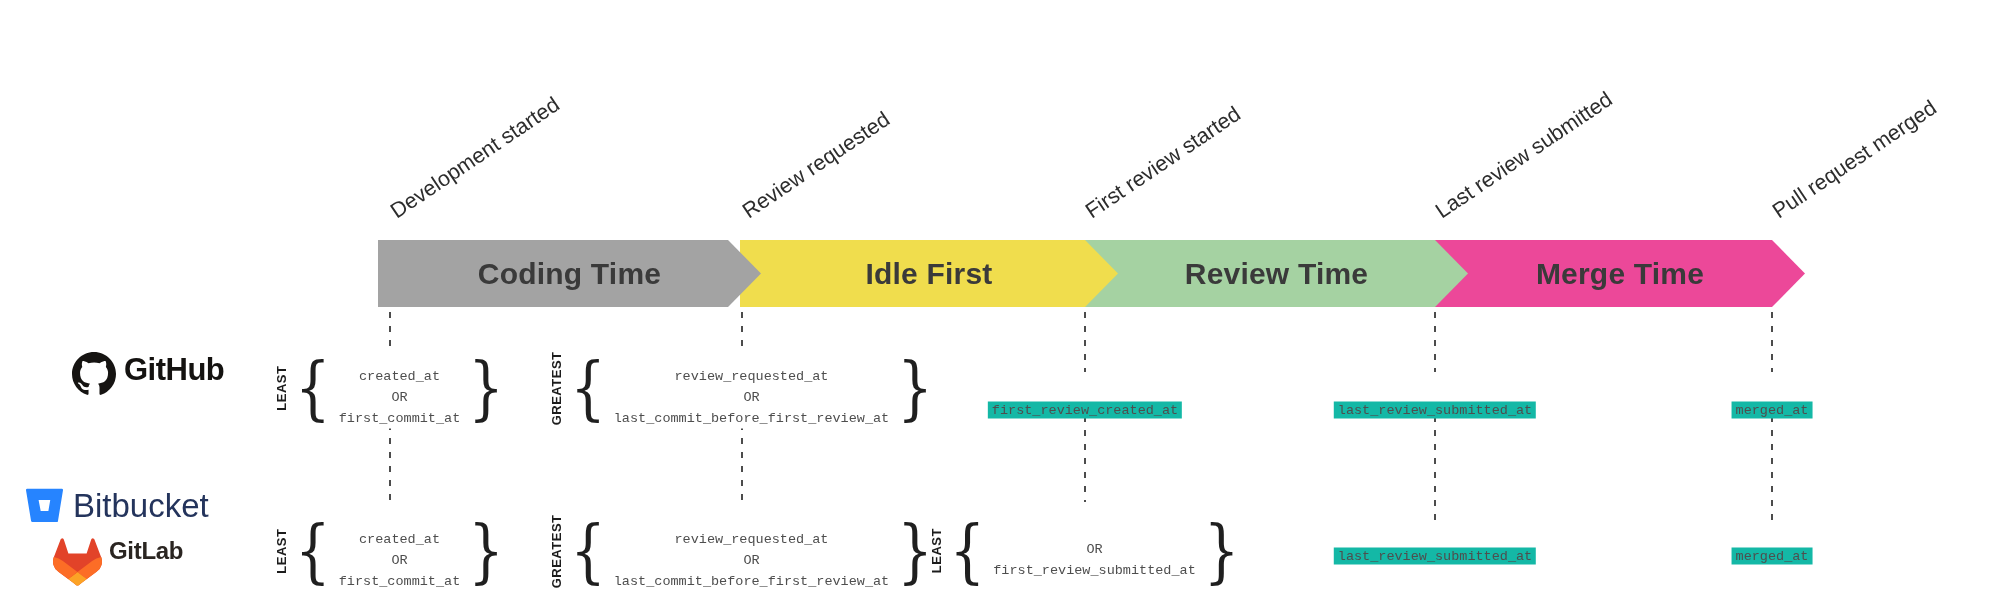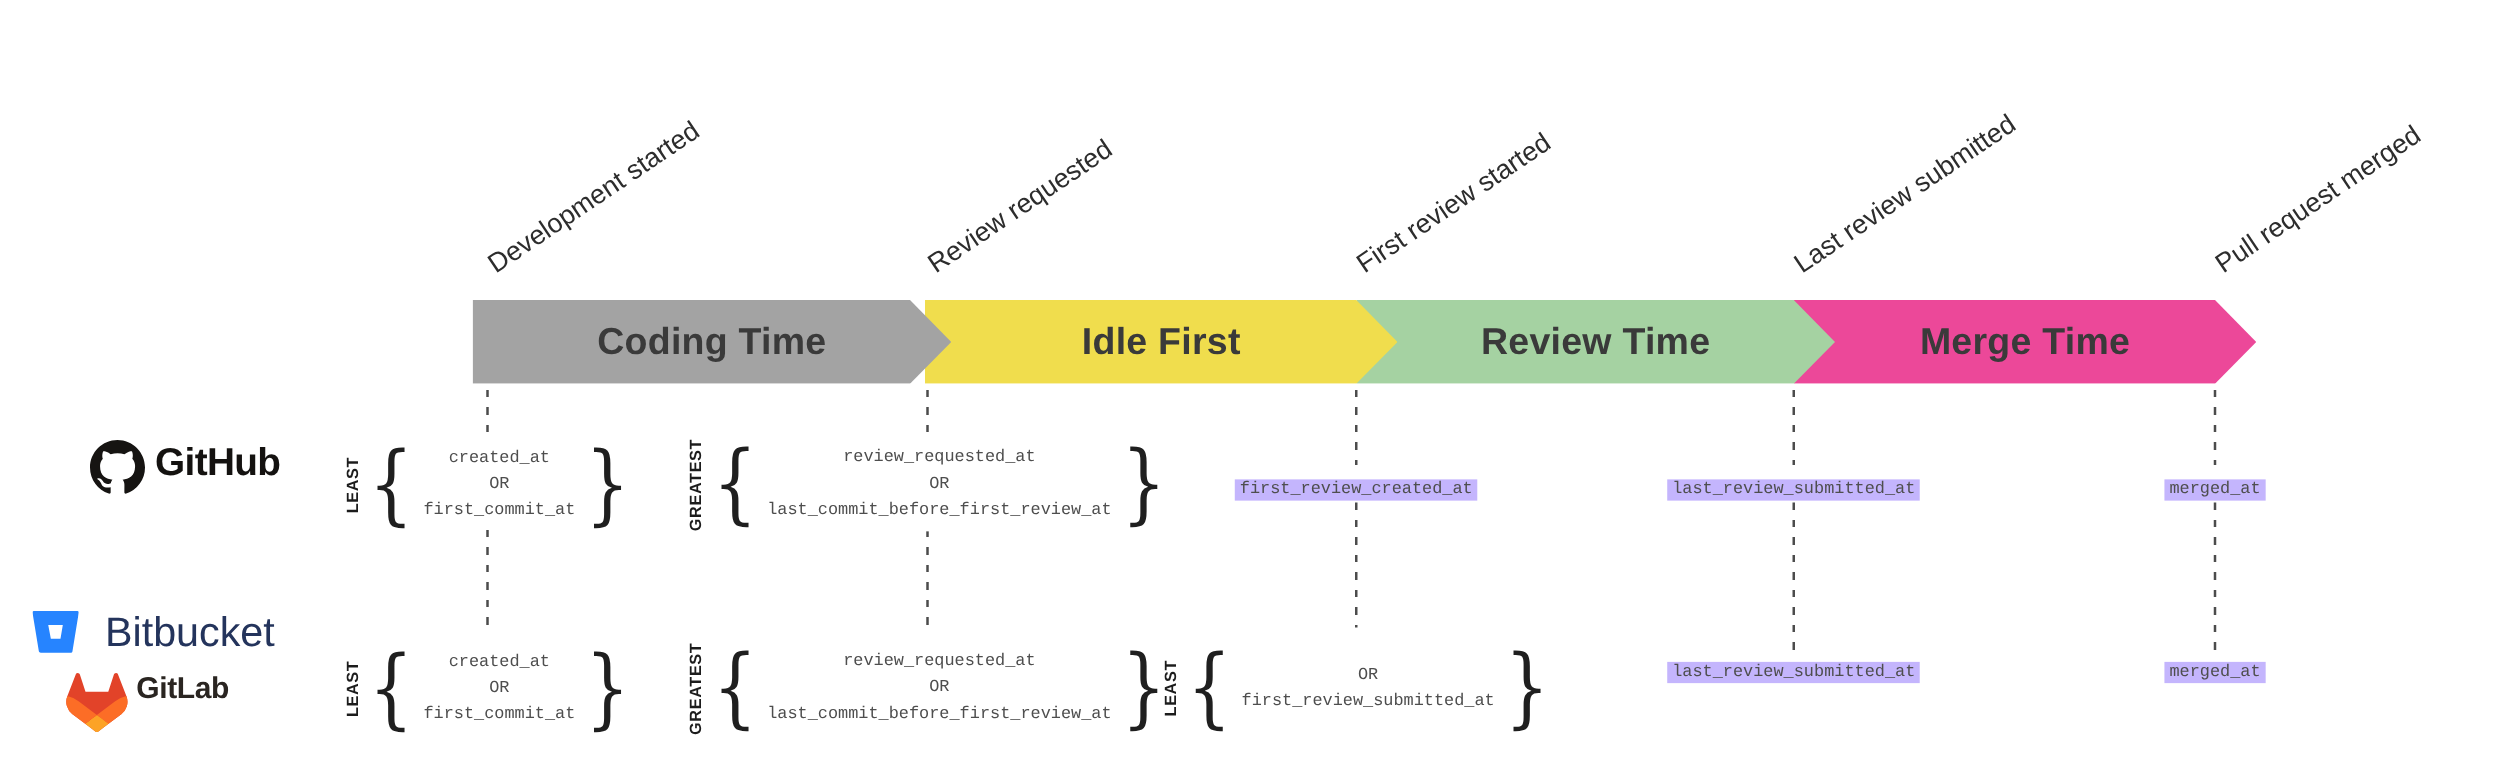--- a/index.html
+++ b/index.html
@@ -31,24 +31,24 @@
   }
 
   
   .logo { position:absolute; display:flex; }
   .logo svg { display:block; }
   .github-word  { font-size:31px; font-weight:700; color:#141210; letter-spacing:-0.5px; margin-left:8px; }
   .bitbucket-word { font-size:33px; font-weight:500; color:#24345C; margin-left:10px; }
   .gitlab-word  { font-size:24px; font-weight:700; color:#2a2521; letter-spacing:-0.3px; margin-left:6px; }
 
   
-  .mono { font-family:"Liberation Mono", monospace; font-size:13.5px; color:#4e4e4e; }
+  .mono { font-family:"Liberation Mono", monospace; font-size:13.5px; color:#4e4e4e;margin-top:18px; }
   .field-single {
     position:absolute; transform:translate(-50%,-50%);
-    white-space:nowrap; background:#c4b5fd; padding:1px 4px;
+    white-space:nowrap; background:#14b8a6; padding:1px 4px;
   }
   .field-group {
     position:absolute; transform:translate(-50%,-50%);
     display:flex; align-items:center; background:#fff; padding:0 2px;
   }
   .group-prefix {
     writing-mode:vertical-rl; transform:rotate(180deg);
     font-size:13px; font-weight:bold; color:#1c1c1c; letter-spacing:.5px;
     margin-right:4px;
   }
@@ -98,21 +98,21 @@
 
   <div class="logo" style="left:72px; top:352px;">
     <span>
       <svg width="44" height="44" viewBox="0 0 16 16">
         <path fill="#161412" fill-rule="evenodd" d="M8 0C3.58 0 0 3.58 0 8c0 3.54 2.29 6.53 5.47 7.59.4.07.55-.17.55-.38 0-.19-.01-.82-.01-1.49-2.01.37-2.53-.49-2.69-.94-.09-.23-.48-.94-.82-1.13-.28-.15-.68-.52-.01-.53.63-.01 1.08.58 1.23.82.72 1.21 1.87.87 2.33.66.07-.52.28-.87.51-1.07-1.78-.2-3.64-.89-3.64-3.95 0-.87.31-1.59.82-2.15-.08-.2-.36-1.02.08-2.12 0 0 .67-.21 2.2.82.64-.18 1.32-.27 2-.27s1.36.09 2 .27c1.53-1.04 2.2-.82 2.2-.82.44 1.1.16 1.92.08 2.12.51.56.82 1.27.82 2.15 0 3.07-1.87 3.75-3.65 3.95.29.25.54.73.54 1.48 0 1.07-.01 1.93-.01 2.2 0 .21.15.46.55.38A8.01 8.01 0 0 0 16 8c0-4.42-3.58-8-8-8Z"></path>
       </svg>
     </span>
     <span class="github-word">GitHub</span>
   </div>
 
-  <div class="logo" style="left:26px; top:487px;gap:11px;">
+  <div class="logo" style="left:26px; top:487px;">
     <span>
       <svg width="37" height="37" viewBox="0 0 24 24">
         <path fill="#2684FF" d="M.778 1.213a.768.768 0 0 0-.768.892l3.263 19.81c.084.5.513.867 1.02.868H19.95a.772.772 0 0 0 .77-.646l3.27-20.03a.768.768 0 0 0-.768-.892L.778 1.213zM14.52 15.53H9.522L8.17 8.466h7.561l-1.211 7.064z"></path>
       </svg>
     </span>
     <span class="bitbucket-word">Bitbucket</span>
   </div>
 
   <div class="logo" style="left:52px; top:537px;">
     <span>

